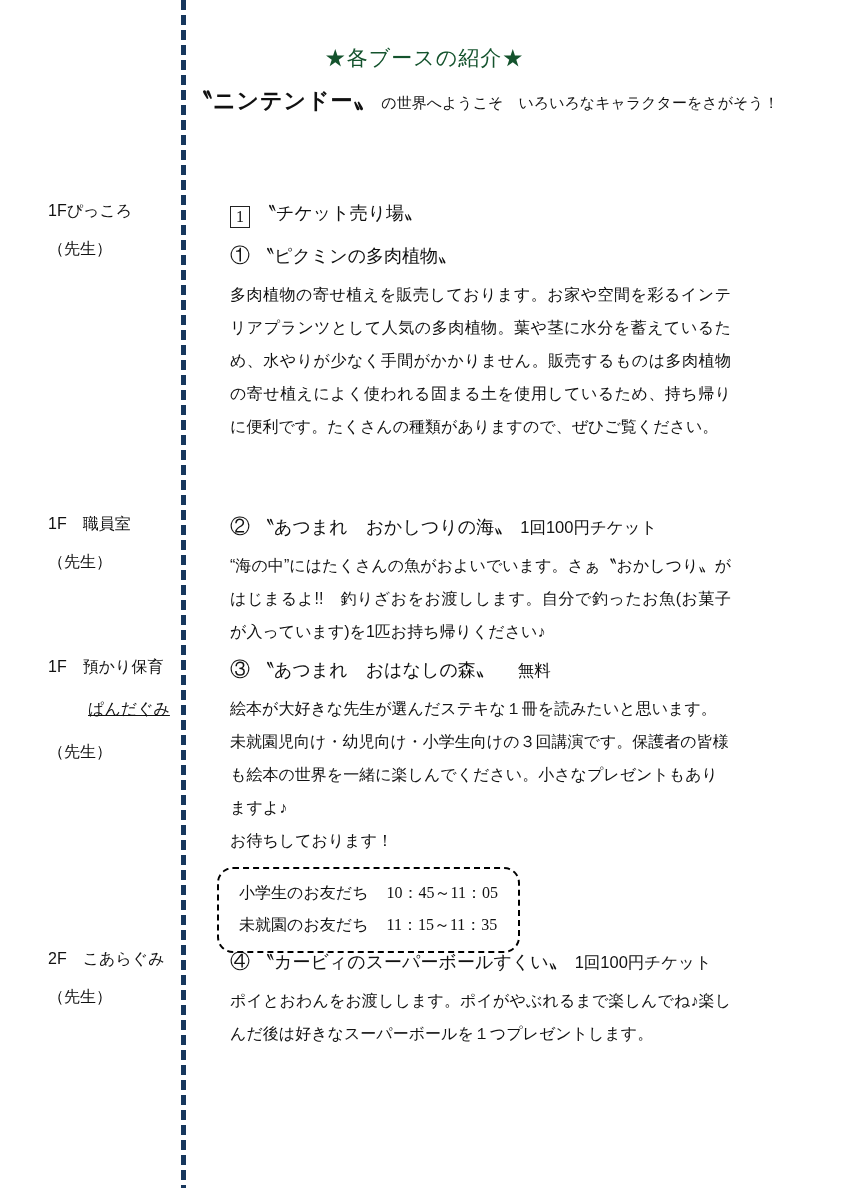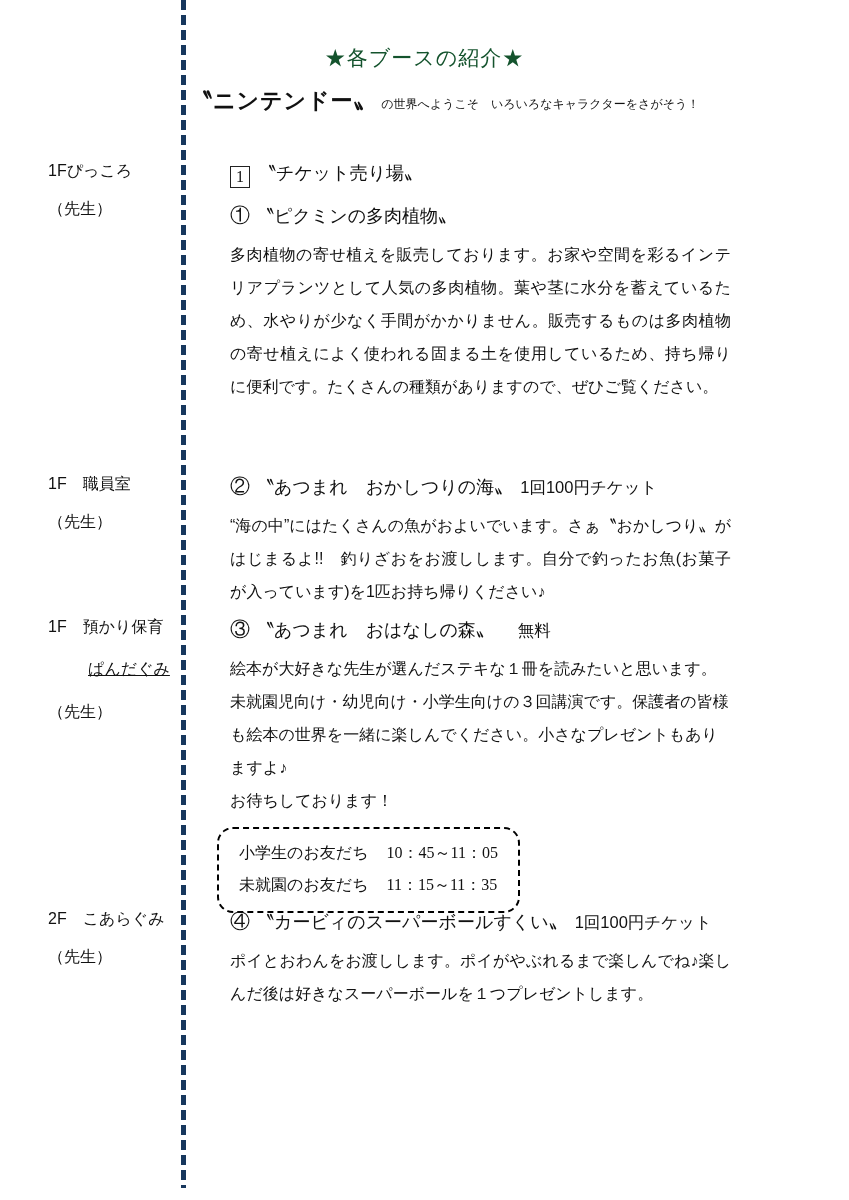--- a/index.html
+++ b/index.html
@@ -20,23 +20,23 @@
     font-size:21px; letter-spacing:1px; color:#14532d;
   }
   .subtitle {
     position:absolute; top:86px; left:190px; width:630px;
     font-size:17px; white-space:nowrap;
   }
   .subtitle .brand {
     font-weight:bold; font-size:22px; letter-spacing:1px;
     font-family:"Liberation Sans", sans-serif;
   }
-  .subtitle .rest { font-family:Liberation Mono, monospace; font-size:12px; }
+  .subtitle .rest { font-family:Liberation Mono, monospace; font-size:15px; }
 
-  .section { position:absolute; left:0; width:743px; display:flex; }
+  .section { position:absolute; left:0; width:743px; display:flex;margin-top:40px; }
   .loc-col { width:183px; flex:none; padding-left:48px; font-size:16px; }
   .loc-line { line-height:22px; }
   .loc-sub { padding-left:40px; margin-top:20px;text-decoration:underline; }
   .loc-teacher { margin-top:16px; }
   .loc-teacher.tall { margin-top:21px; }
   .content-col { flex:1; padding-left:47px; padding-right:12px; }
 
   .booth-heading { font-size:18px; line-height:26px; margin-bottom:9px; white-space:nowrap; }
   .num-circle { font-size:20px; margin-right:6px; font-family:"Liberation Serif", serif; }
   .num-box {

